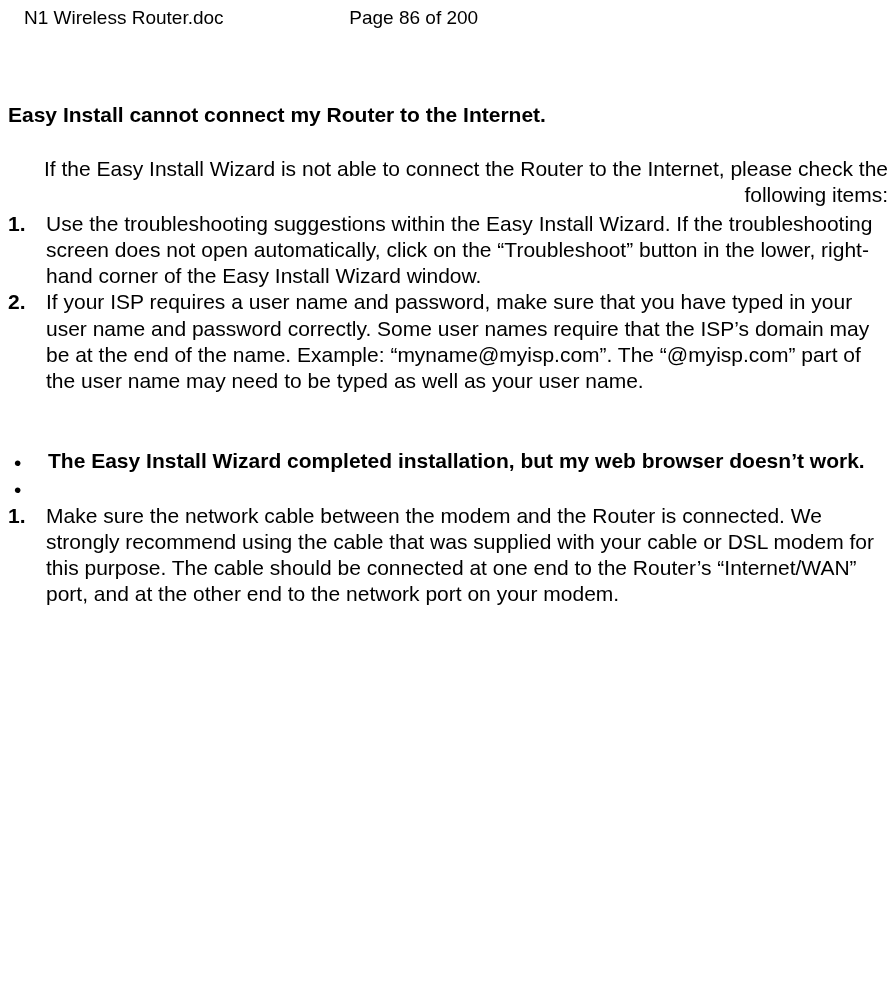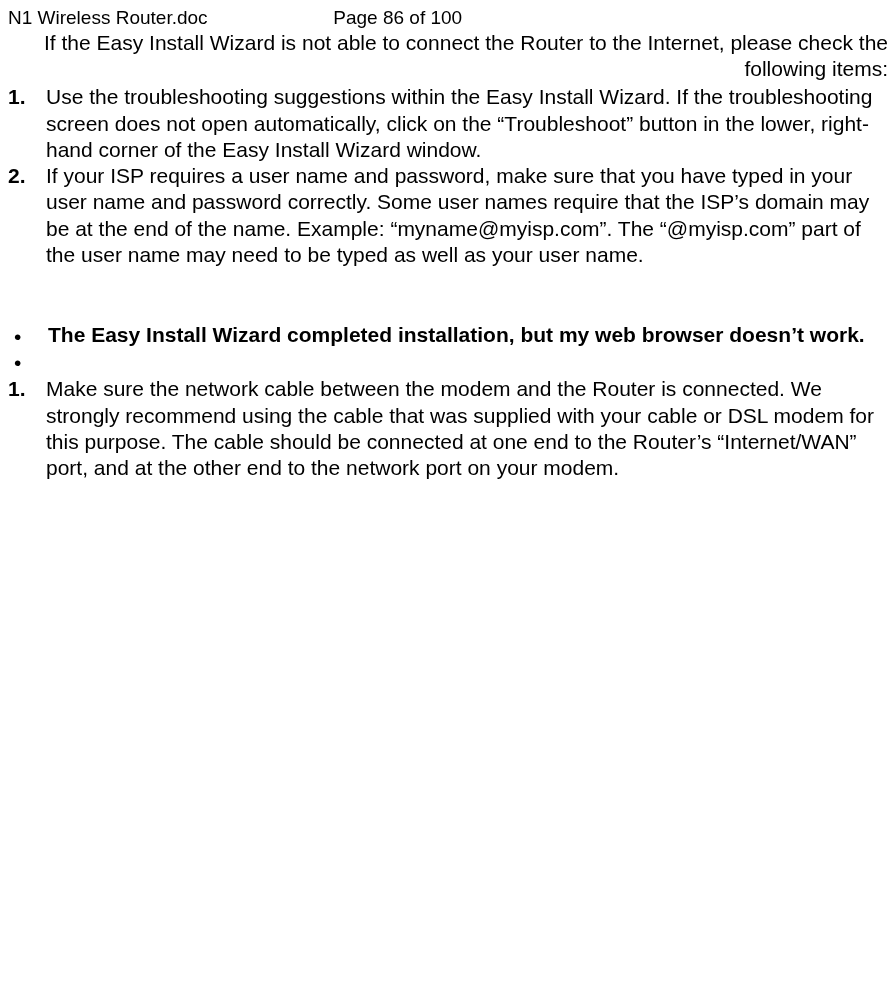--- a/index.html
+++ b/index.html
@@ -11,21 +11,21 @@
     line-height: 1.25;
     color: #000;
     width: 896px;
     height: 992px;
     overflow: hidden;
   }
   .header {
     padding: 6px 8px 0 8px;
     font-size: 19px;
   }
-  .header-left { display: inline-block; width: 320px; }
+  .header-left { display: inline-block; width: 320px; margin-left: 16px; }
   .header-center { display: inline-block; }
   .content {
     padding: 0 8px;
   }
   .heading {
     font-weight: bold;
     margin-top: 72px;
     margin-bottom: 28px;
   }
   .para { margin: 0 0 2px 0; text-align: right; }
@@ -61,25 +61,26 @@
     font-weight: normal;
   }
   .gap { height: 54px; }
   .gap2 { height: 28px; }
 </style>
 </head>
 <body>
 
 <div class="header">
   <span class="header-left">N1 Wireless Router.doc</span>
-  <span class="header-center">Page 86 of 100</span>
+  <span class="header-center">Page 86 of 200</span>
 </div>
 
 <div class="content">
 
+  <div class="heading">Easy Install cannot connect my Router to the Internet.</div>
 
   <div class="para">If the Easy Install Wizard is not able to connect the Router to the Internet, please check the following items:</div>
 
   <ol class="num">
     <li>
       <span class="marker">1.</span>
       <span>Use the troubleshooting suggestions within the Easy Install Wizard. If the troubleshooting screen does not open automatically, click on the “Troubleshoot” button in the lower, right-hand corner of the Easy Install Wizard window.</span>
     </li>
     <li>
       <span class="marker">2.</span>

